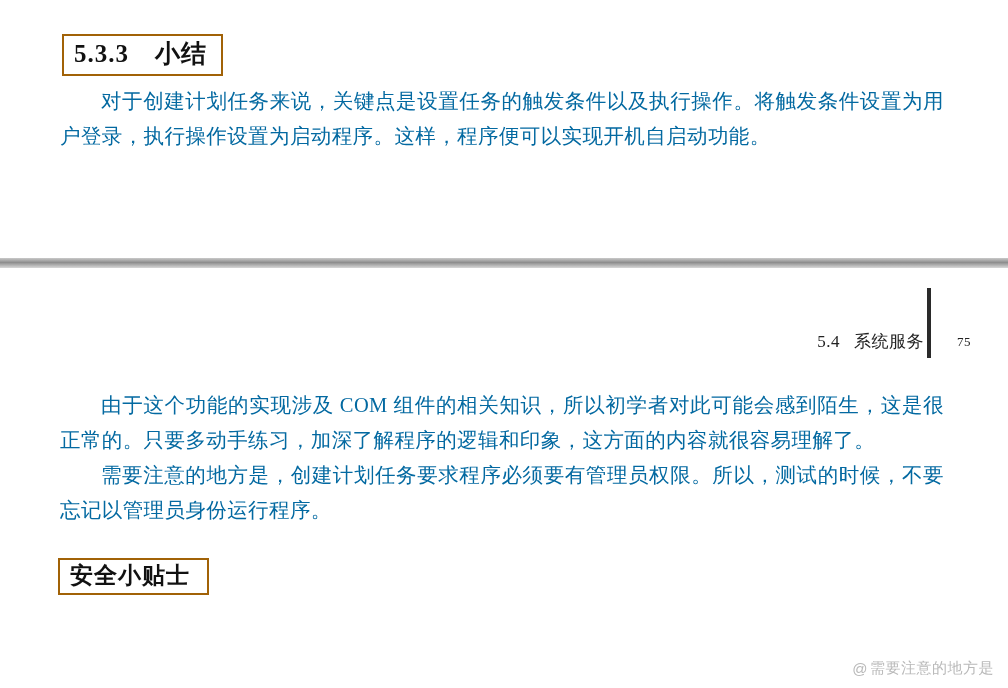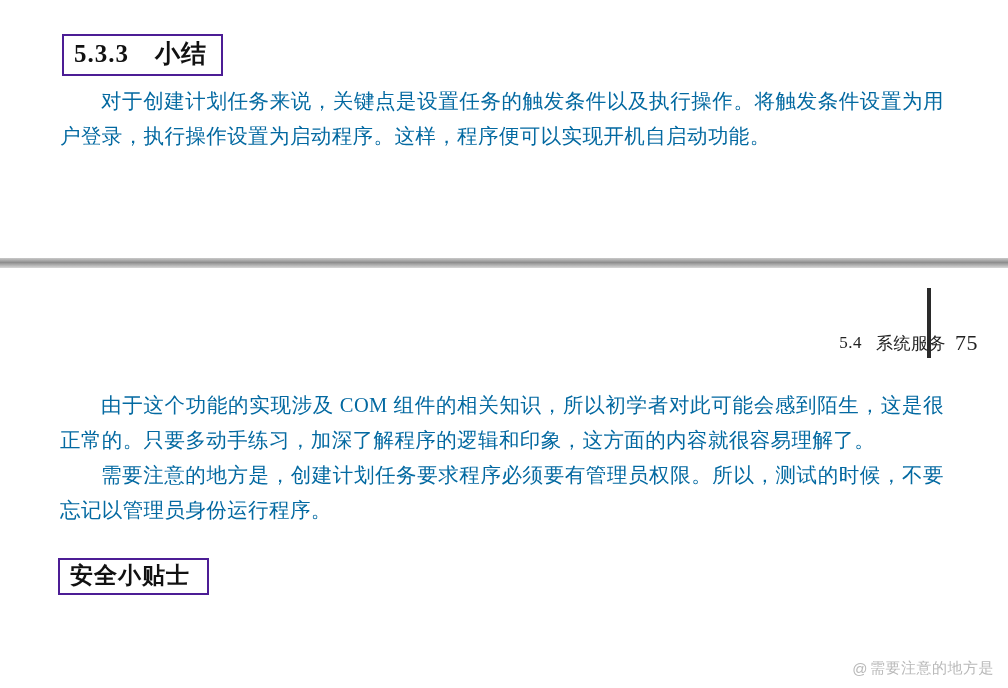--- a/index.html
+++ b/index.html
@@ -27,21 +27,21 @@
     position: absolute;
     left: 0;
     top: 0;
     width: 1008px;
     height: 258px;
     background: #ffffff;
   }
 
   .heading-box {
     display: inline-block;
-    border: 2px solid #4c1d95;
+    border: 2px solid #a16207;
     padding: 4px 14px 6px 10px;
     font-size: 25px;
     font-weight: bold;
     letter-spacing: 1px;
     line-height: 1.1;
     color: #111;
     background: #fff;
   }
   .heading-box .num {
     margin-right: 26px;
@@ -106,36 +106,36 @@
     display: flex;
     align-items: center;
     font-size: 17px;
     color: #222;
     letter-spacing: 0.5px;
   }
   .running-head .sec-no {
     margin-right: 14px;
   }
   .running-head .sec-name {
-    margin-right: 4px;
+    margin-right: 26px;
   }
   .running-head .rule {
     display: inline-block;
     width: 4px;
     height: 70px;
     background: #2a2a2a;
     position: absolute;
     right: 47px;
     top: -42px;
   }
   .running-head .pageno {
     font-weight: normal;
-    font-size: 22px;
+    font-size: 13px;
     min-width: 28px;
-    text-align: right;
+    text-align: center;
   }
 
   .p-b1 {
     position: absolute;
     left: 60px;
     top: 120px;
     width: 884px;
   }
   .p-b2 {
     position: absolute;

